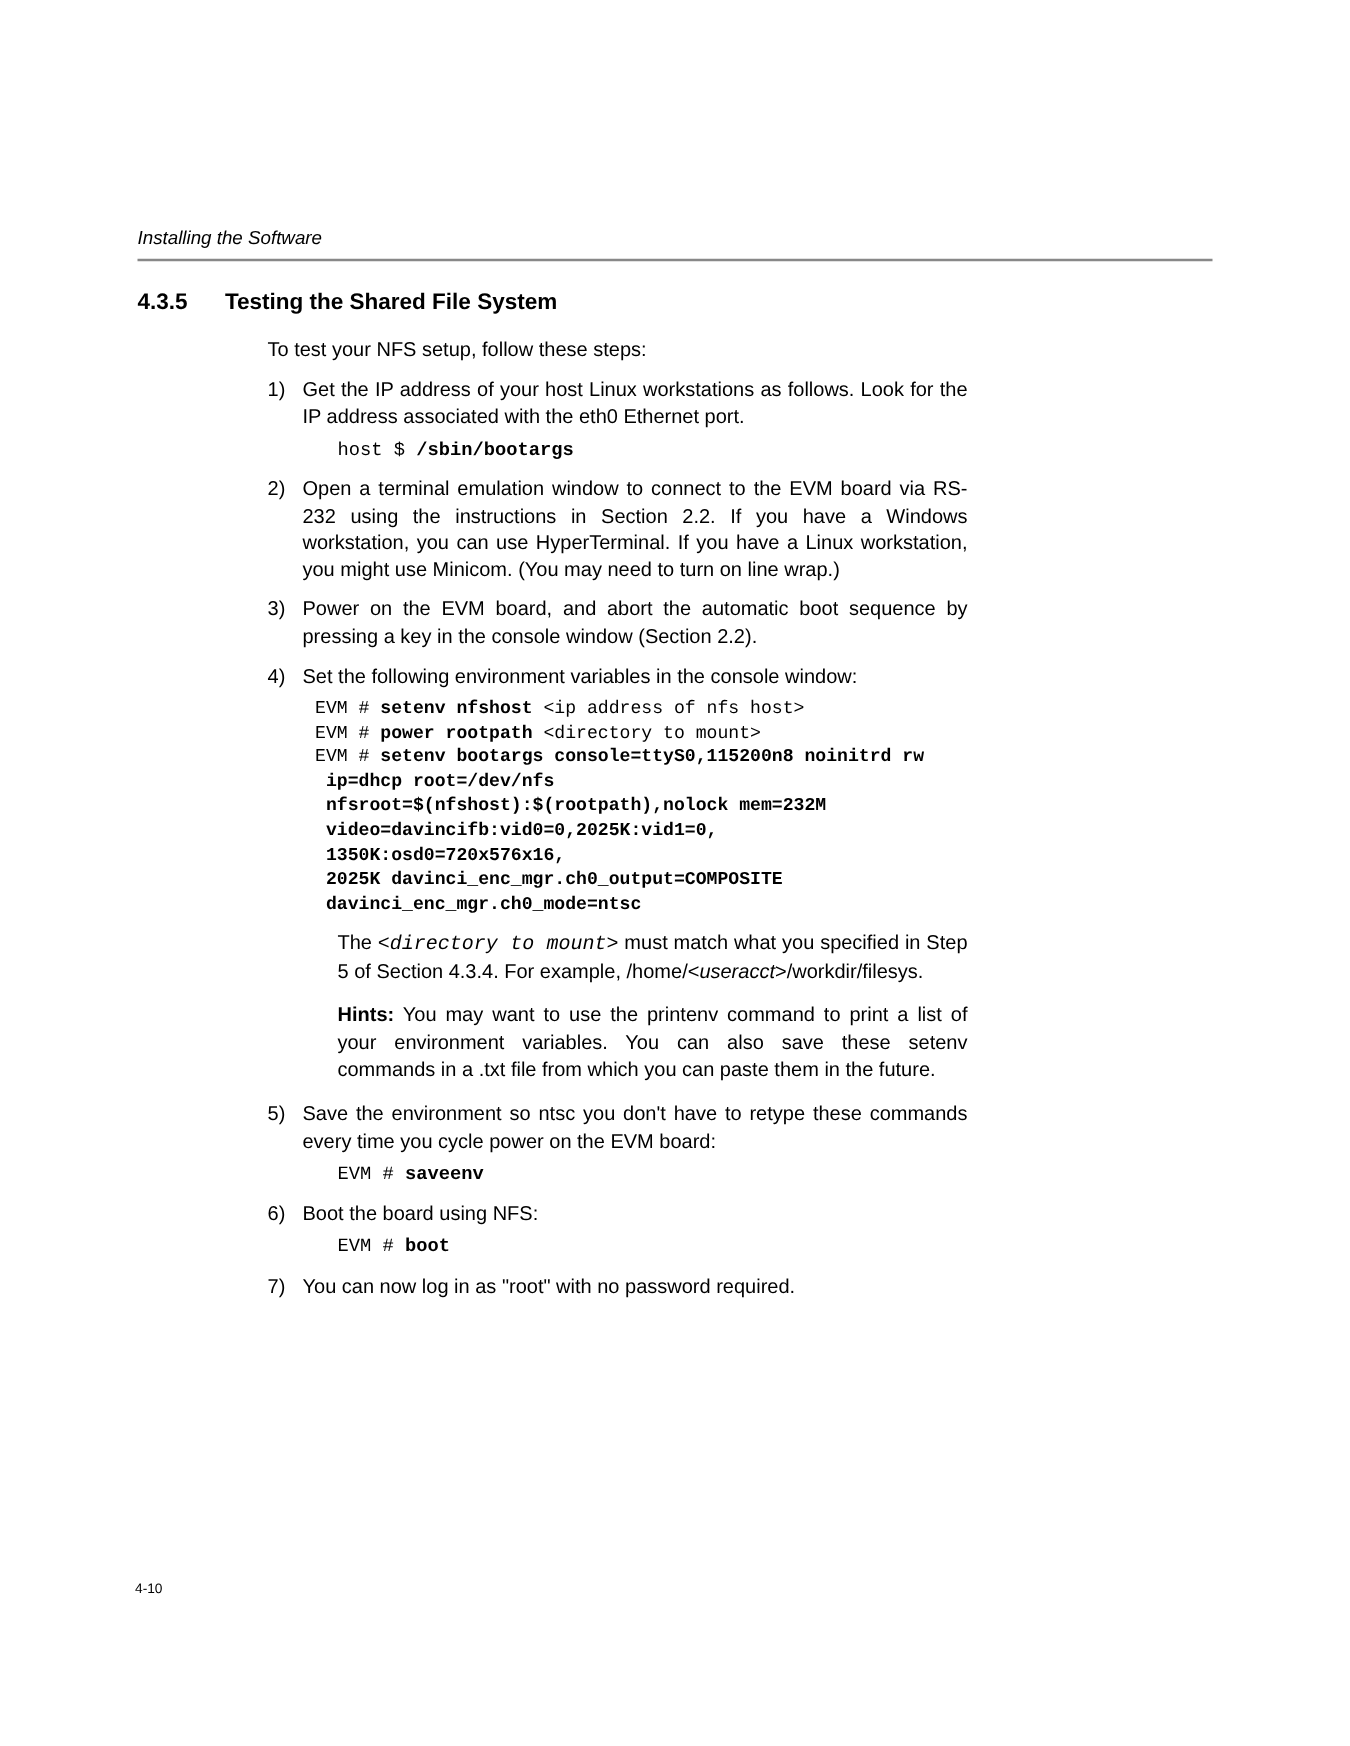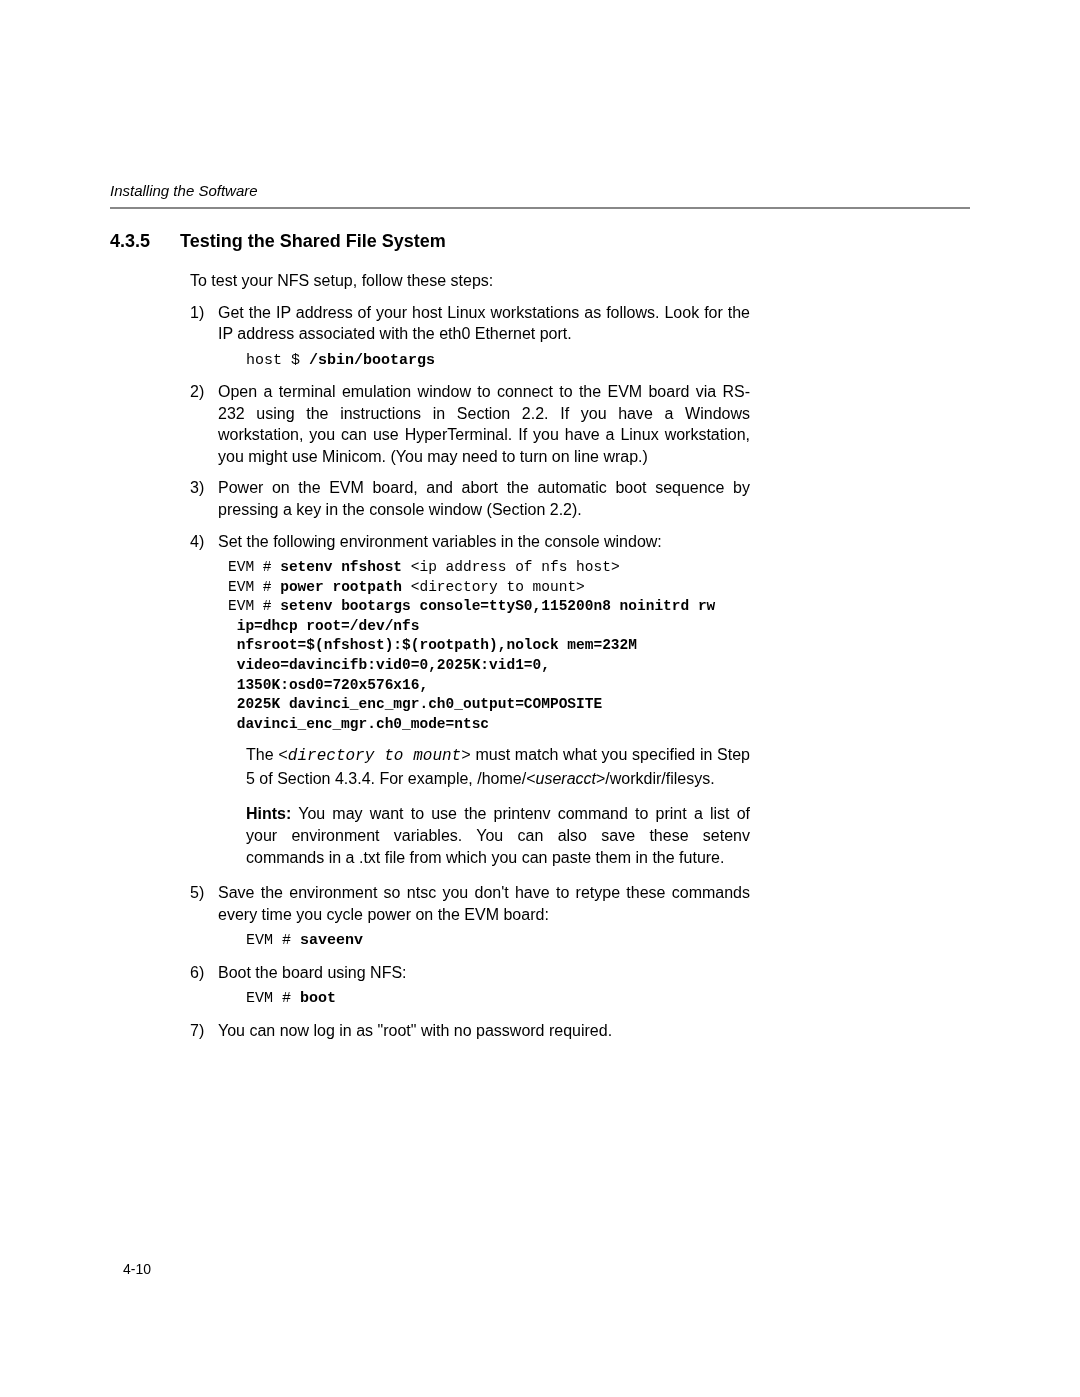--- a/index.html
+++ b/index.html
@@ -39,21 +39,21 @@
     font-weight: bold;
     font-size: 18px;
     width: 70px;
     flex: 0 0 70px;
   }
   .sec-title {
     font-weight: bold;
     font-size: 18px;
   }
   .body-col {
-    margin-left: 80px;   
+    margin-left: 104px;   
     width: 560px;
     font-size: 16px;
     line-height: 1.35;
   }
   .para {
     margin: 0 0 10px 0;
     text-align: justify;
   }
   ol.steps {
     list-style: none;
@@ -88,23 +88,23 @@
   .mono { font-family: "Courier New", Courier, monospace; }
   .mono-i { font-family: "Courier New", Courier, monospace; font-style: italic; }
   .b { font-weight: bold; }
   .i { font-style: italic; }
   .sub-para {
     margin: 0 0 14px 28px;
     text-align: justify;
   }
   .pagenum {
     position: absolute;
-    left: 123px;
+    left: 108px;
     bottom: 120px;
-    font-size: 14px;
+    font-size: 11px;
   }
 </style>
 </head>
 <body>
 
 <div class="page">
 
   <div class="running-header">Installing the Software</div>
   <hr class="hdr-rule">
 

